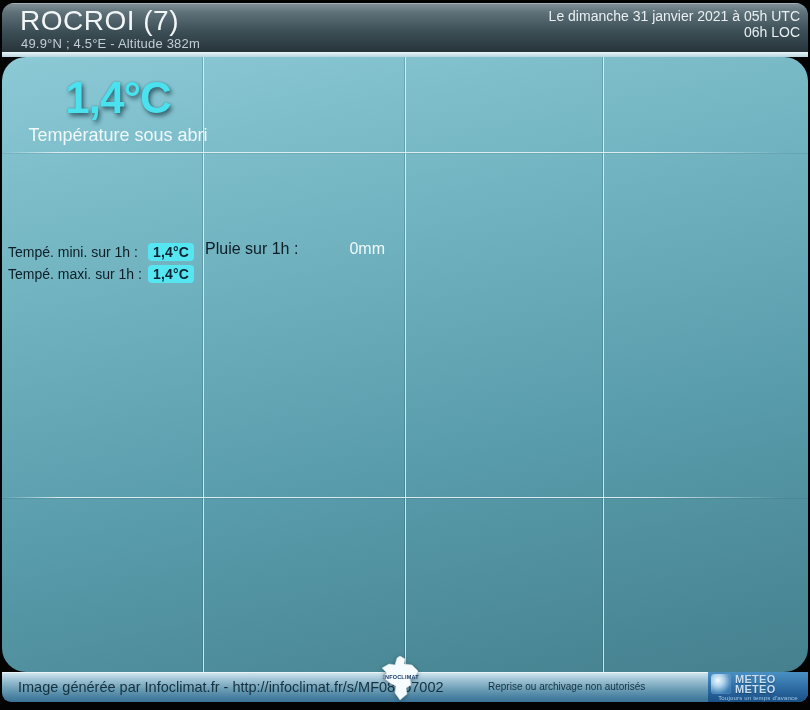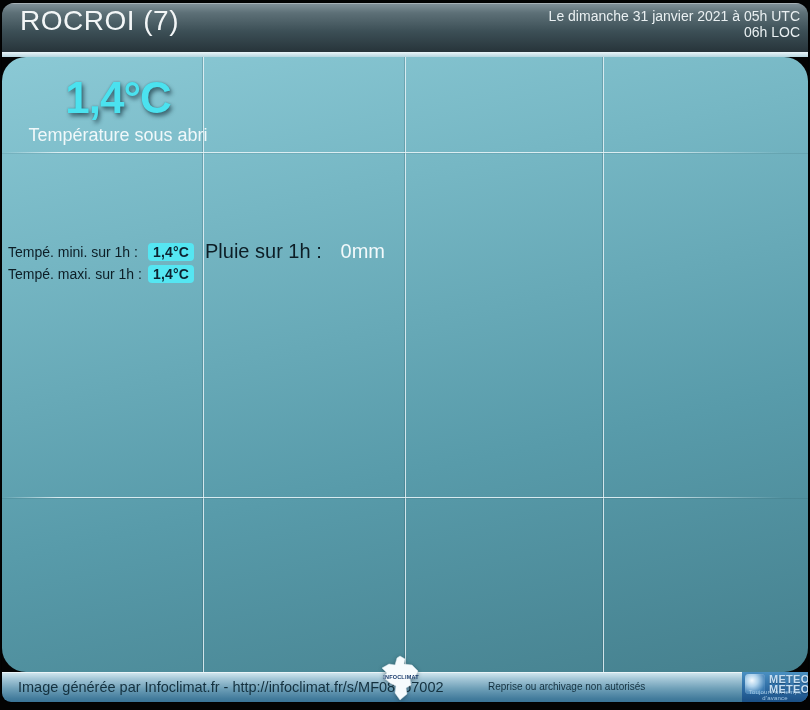--- a/index.html
+++ b/index.html
@@ -66,40 +66,40 @@
   }
   .meas-row .lbl { display:inline-block; width:140px; }
   .badge {
     display:inline-block; height:18px; line-height:18px; padding:0 5px;
     background:#55e6f2; color:#0d2230; font-size:14px; font-weight:bold;
     border-radius:4px; letter-spacing:.2px;
   }
   .rain-row {
     position:absolute; left:203px; top:183px; width:180px;
     display:flex; justify-content:space-between; align-items:center;
-    font-size:20px;
+    font-size:16px;
   }
   .rain-row .lbl { color:#0d1e26; }
   .rain-row .val { color:#f2f9fb; }
   
   .footer {
     flex:none; height:30px; position:relative;
     background:linear-gradient(to bottom,#d6eaf1 0%,#a6c8d8 22%,#6fa0b8 55%,#447d9d 88%,#3a7396 100%);
     box-shadow:inset 0 1px 0 rgba(255,255,255,.55);
   }
   .credit {
     position:absolute; left:16px; top:0; line-height:30px;
     font-size:14.5px; color:#14313f;
   }
   .notice {
     position:absolute; left:486px; top:0; line-height:30px;
     font-size:10px; color:#14313f;
   }
   .mf-logo {
-    position:absolute; right:0; top:0; width:66px; height:30px;
+    position:absolute; right:0; top:0; width:100px; height:30px;
     background:linear-gradient(to bottom,#4a90c2 0%,#2d6ba3 55%,#1a4f85 100%);
     overflow:hidden;
   }
   .mf-tile {
     position:absolute; left:3px; top:2px; width:20px; height:20px; border-radius:4px;
     background:radial-gradient(circle at 35% 32%,#f4fafe 0%,#aed2ec 32%,#3f7fb5 72%,#2a659f 100%);
     box-shadow:inset 0 0 1px rgba(255,255,255,.6);
   }
   .mf-text { position:absolute; left:27px; top:2px; }
   .mf-text div {
@@ -122,20 +122,21 @@
   }
 </style>
 </head>
 <body>
 
 <div class="screen">
   <div class="card">
 
     <div class="header">
       <div class="station-title">ROCROI (7)</div>
+      <div class="station-coords">49.9°N ; 4.5°E - Altitude 382m</div>
       <div class="datetime">
         <div>Le dimanche 31 janvier 2021 à 05h UTC</div>
         <div>06h LOC</div>
       </div>
     </div>
     <div class="strip"></div>
 
     <div class="main">
       <div class="vline" style="left:201px;"></div>
       <div class="vline" style="left:403px;"></div>

